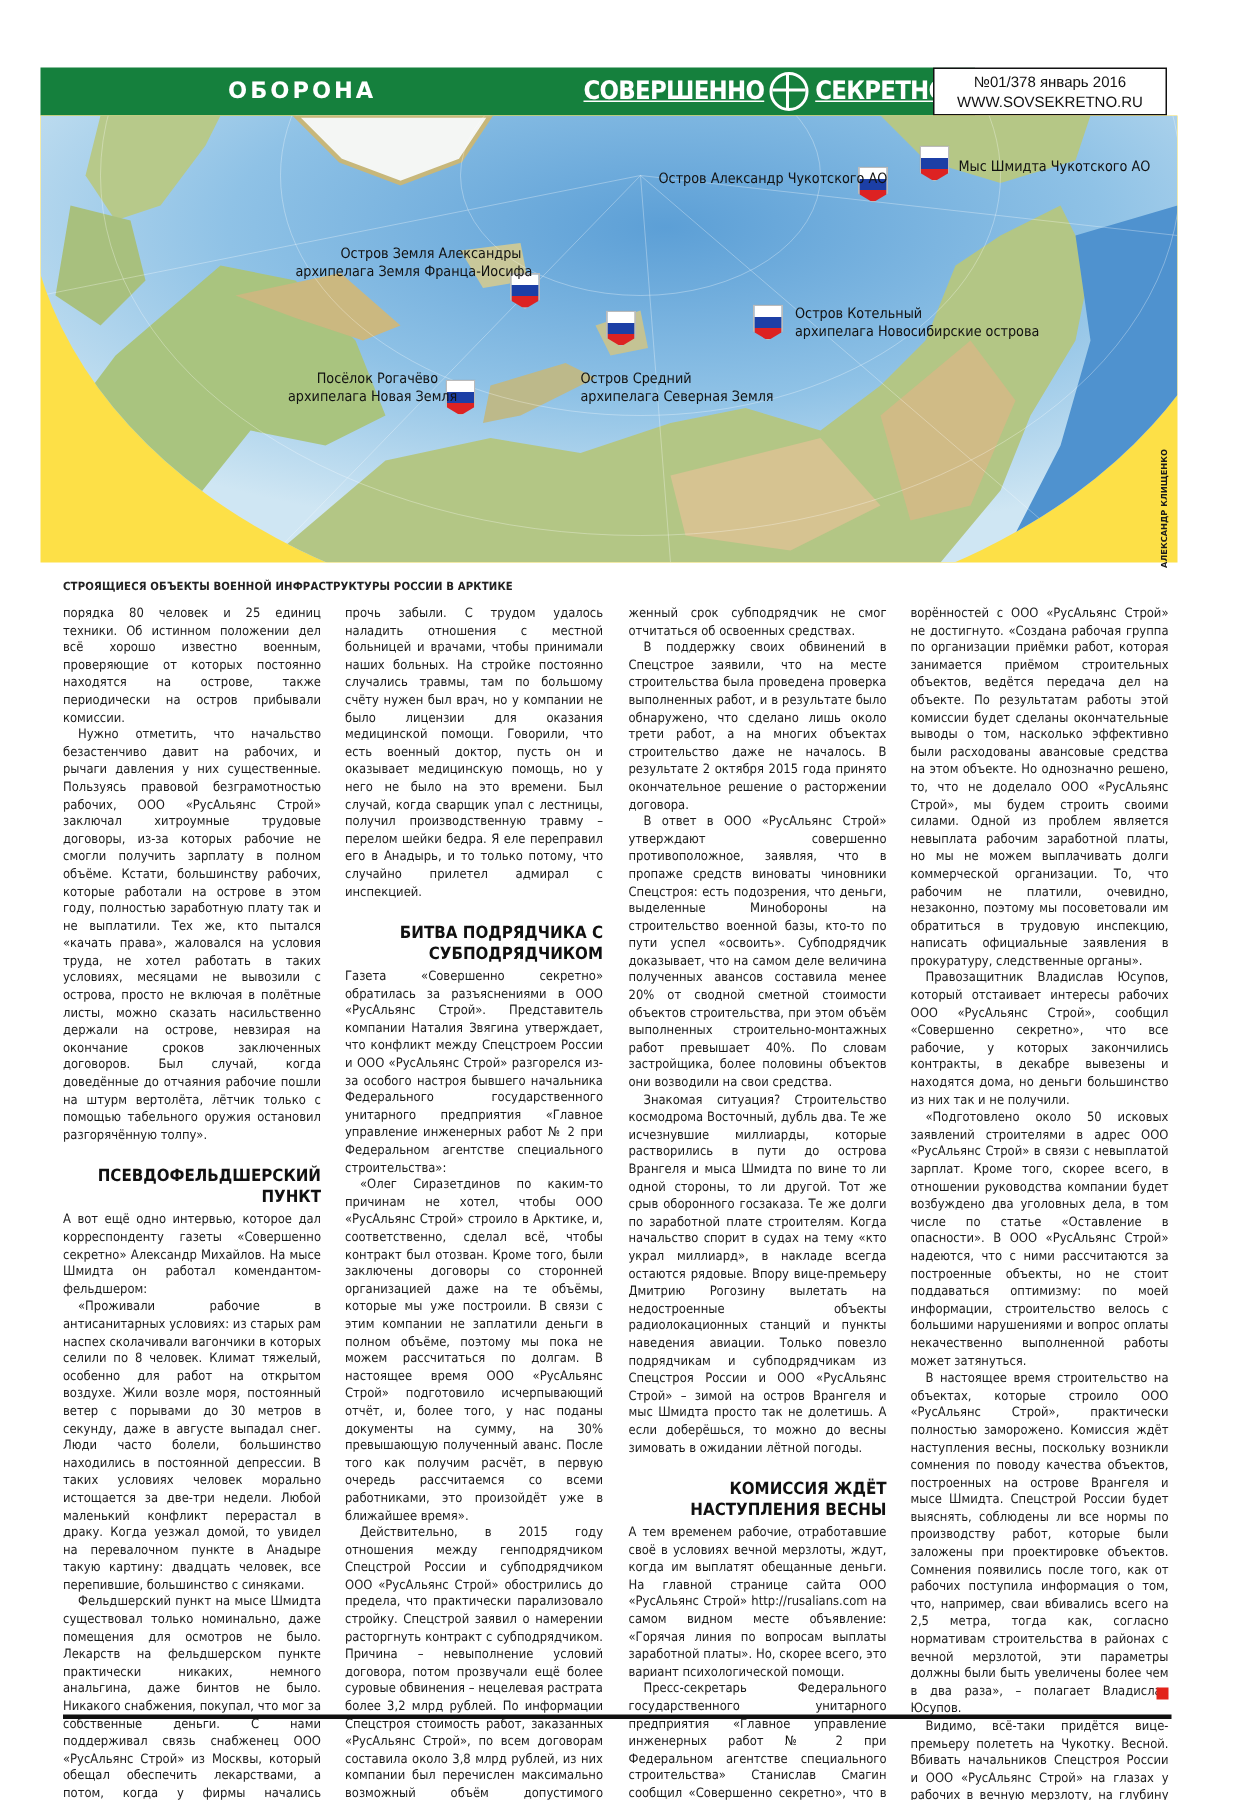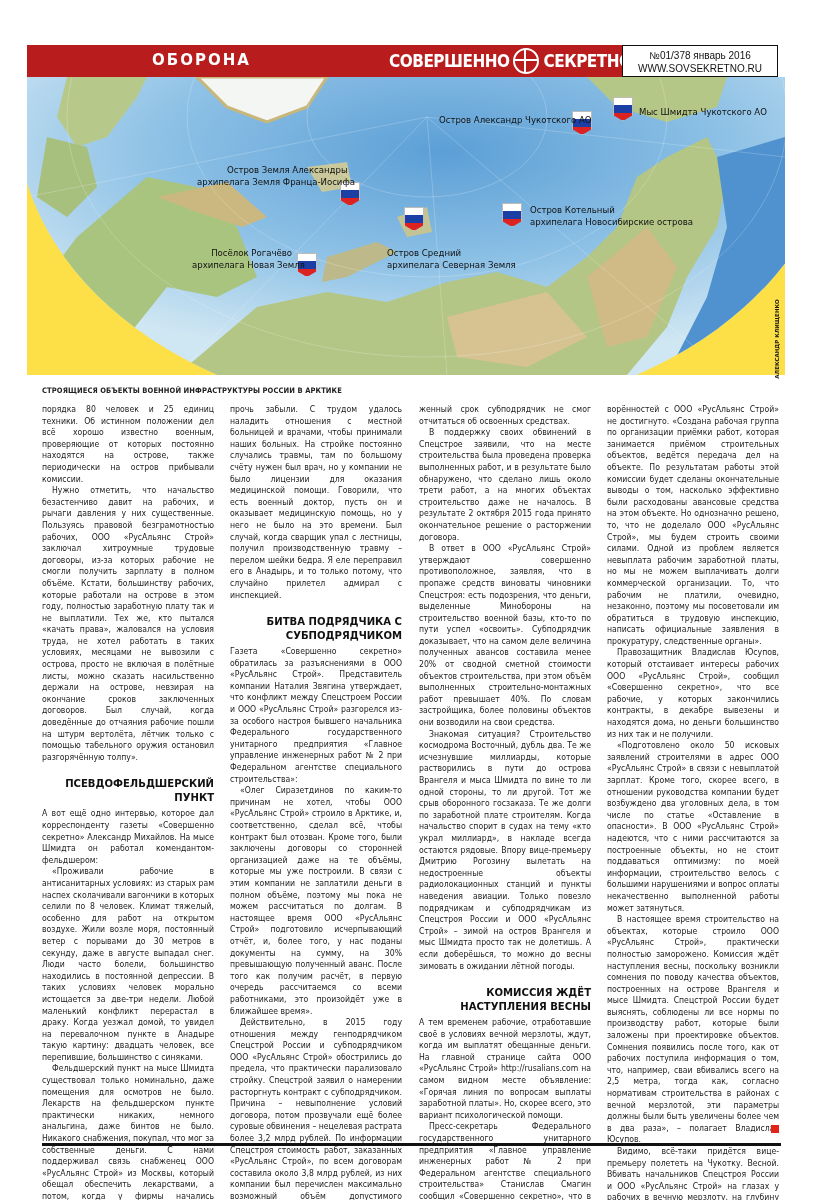--- a/index.html
+++ b/index.html
@@ -1,19 +1,19 @@
 <!DOCTYPE html>
 <html><head>
 <meta charset="utf-8">
 <style>
   html,body{margin:0;padding:0;background:#fff;}
   body{width:826px;height:1200px;position:relative;overflow:hidden;font-family:"DejaVu Sans",sans-serif;color:#1a1a1a;}
-  .header{position:absolute;left:27px;top:45px;width:623px;height:32px;background:#b91c1c;}
+  .header{position:absolute;left:27px;top:45px;width:623px;height:32px;background:#15803d;}
   .section-title{position:absolute;left:125px;top:6px;color:#fff;font-family:"DejaVu Sans",sans-serif;font-weight:bold;font-size:15px;letter-spacing:2px;}
-  .brand{position:absolute;left:362px;top:2px;height:28px;display:flex;align-items:center;color:#fff;font-family:"DejaVu Sans Condensed","DejaVu Sans",sans-serif;font-weight:bold;font-size:17px;letter-spacing:-0.5px;}
+  .brand{position:absolute;left:362px;top:2px;height:28px;display:flex;align-items:center;color:#fff;font-family:"DejaVu Sans Condensed","DejaVu Sans",sans-serif;font-weight:bold;font-size:17px;letter-spacing:-0.5px;text-decoration:underline;}
   .brand .logo{width:22px;height:22px;border:2px solid #fff;border-radius:50%;margin:0 4px;position:relative;}
   .brand .logo:before{content:"";position:absolute;left:9px;top:0;width:2px;height:22px;background:#fff;}
   .brand .logo:after{content:"";position:absolute;left:0;top:9px;width:22px;height:2px;background:#fff;}
   .issue-box{position:absolute;left:595px;top:0;width:156px;height:32px;background:#fff;border:1px solid #111;box-sizing:border-box;font-family:"Liberation Sans",sans-serif;font-size:10px;line-height:13px;text-align:center;padding-top:3px;color:#111;}
   .page-num{position:absolute;left:755px;top:4px;color:#fff;font-family:"Liberation Sans",sans-serif;font-weight:bold;font-size:16px;}
   .map{position:absolute;left:27px;top:77px;width:758px;height:298px;overflow:hidden;background:#fde047;}
   .map svg{display:block;}
   .marker{position:absolute;width:22px;height:28px;}
   .marker .flag{width:20px;height:24px;border:1px solid #bbb;box-sizing:border-box;background:linear-gradient(#fff 0 33%,#1c3fa6 33% 66%,#d22 66%);clip-path:polygon(0 0,100% 0,100% 75%,50% 100%,0 75%);box-shadow:1px 1px 2px #555;}
   .mlabel{position:absolute;font-family:"DejaVu Sans Condensed","DejaVu Sans",sans-serif;font-size:9.5px;line-height:12px;color:#111;white-space:nowrap;}

